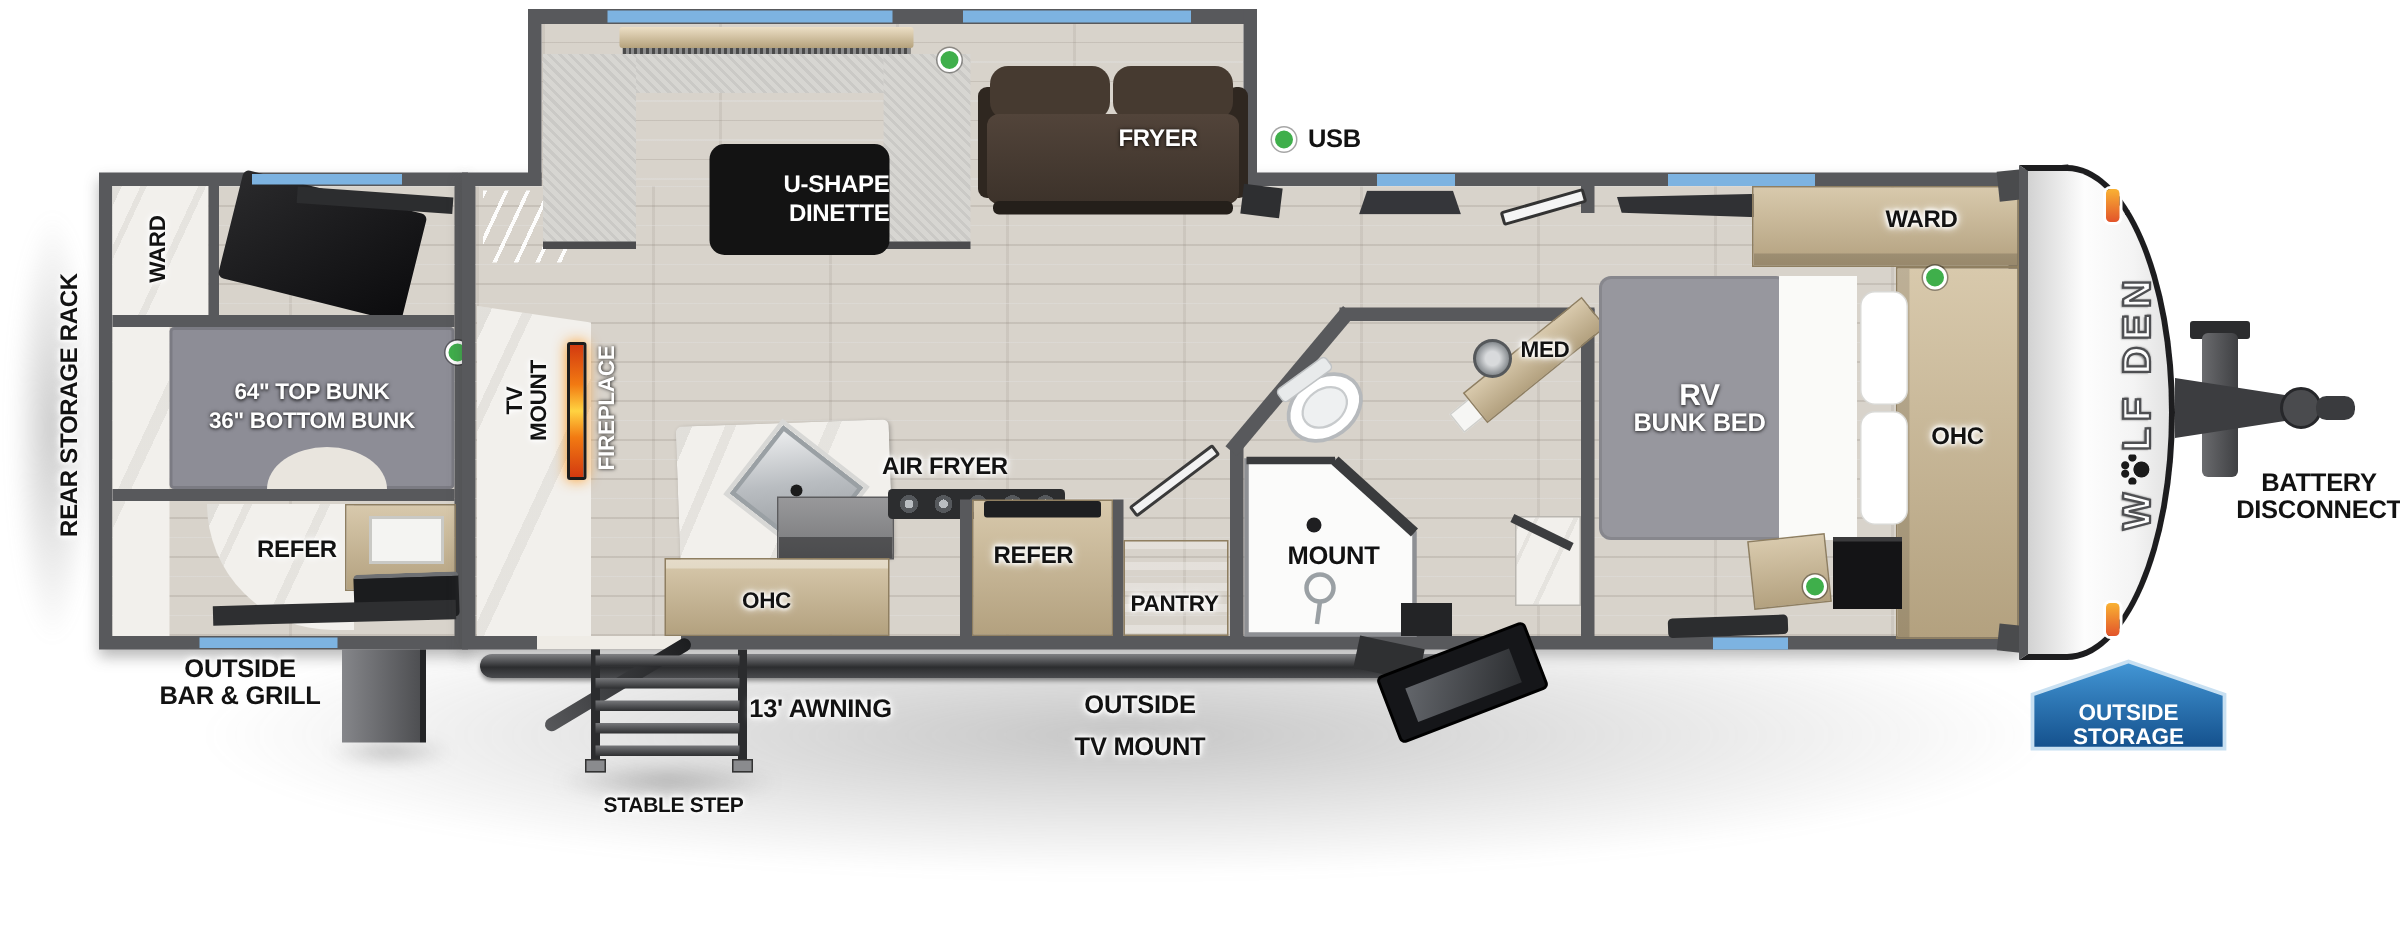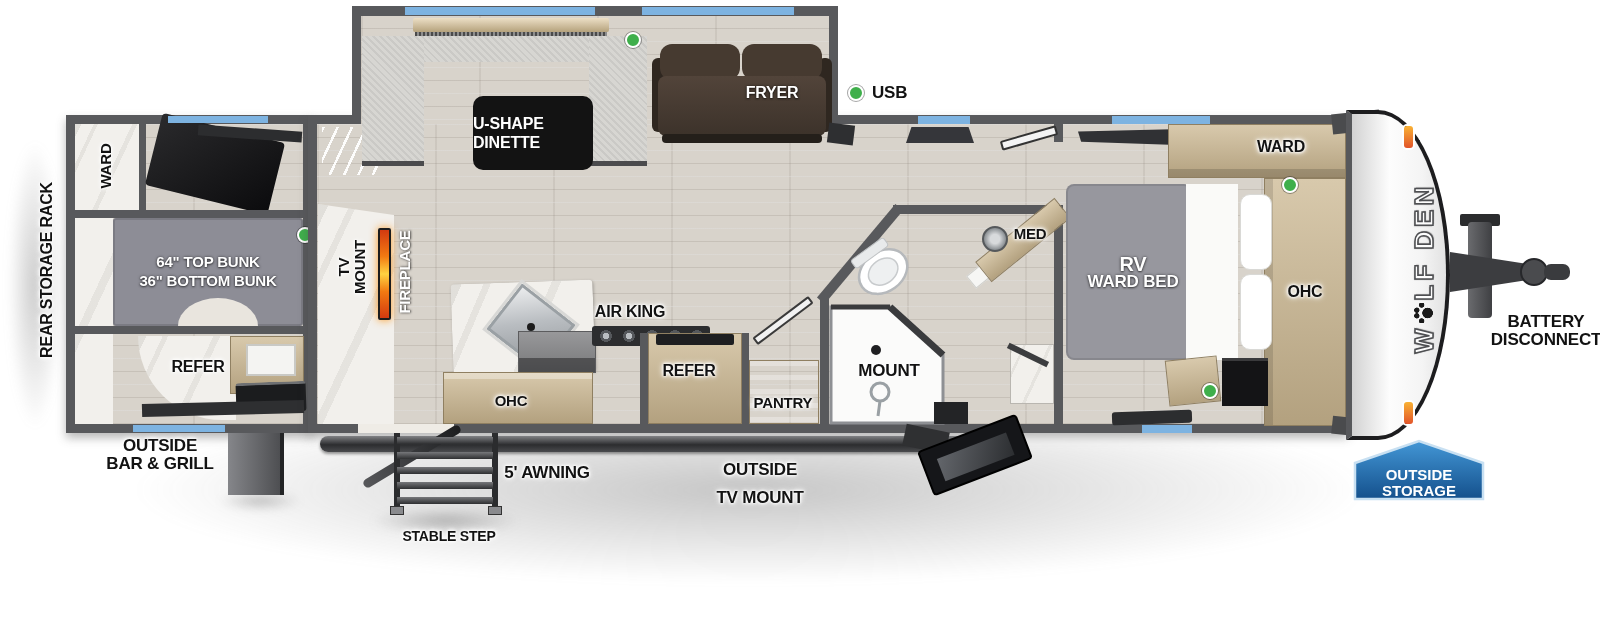--- a/index.html
+++ b/index.html
@@ -80,21 +80,21 @@
   <div class="abs wall" style="left:352px;top:6px;width:9px;height:118px"></div>
   <div class="abs wall" style="left:352px;top:6px;width:486px;height:10px"></div>
   <div class="abs wall" style="left:829px;top:6px;width:9px;height:118px"></div>
   <div class="abs win" style="left:405px;top:7px;width:190px;height:8px"></div>
   <div class="abs win" style="left:642px;top:7px;width:152px;height:8px"></div>
   <div class="abs" style="left:413px;top:18px;width:196px;height:14px;background:linear-gradient(180deg,#ecdfc6,#b5a27c);border-radius:2px"></div>
   <div class="abs" style="left:415px;top:32px;width:192px;height:12px;background:repeating-linear-gradient(90deg,#4a4a4a 0 2px,#8d8d8d 2px 4px)"></div>
   <div class="abs cushion" style="left:362px;top:36px;width:62px;height:130px;border-bottom:5px solid #4b4b4d"></div>
   <div class="abs cushion" style="left:424px;top:36px;width:220px;height:26px"></div>
   <div class="abs cushion" style="left:589px;top:36px;width:58px;height:130px;border-bottom:5px solid #4b4b4d"></div>
-  <div class="abs" style="left:473px;top:96px;width:120px;height:74px;background:#131313;border-radius:10px;display:flex;flex-direction:column;align-items:flex-start;justify-content:center">
+  <div class="abs" style="left:473px;top:96px;width:120px;height:74px;background:#131313;border-radius:10px;display:flex;flex-direction:column;align-items:flex-end;justify-content:center">
     <div class="lblw" style="font-size:16px;line-height:19px;text-shadow:none">U-SHAPE</div>
     <div class="lblw" style="font-size:16px;line-height:19px;text-shadow:none">DINETTE</div>
   </div>
 
   <div class="abs" style="left:652px;top:58px;width:14px;height:74px;background:#2f2720;border-radius:6px"></div>
   <div class="abs" style="left:818px;top:58px;width:14px;height:74px;background:#2f2720;border-radius:6px"></div>
   <div class="abs" style="left:660px;top:44px;width:80px;height:36px;background:#463a30;border-radius:12px"></div>
   <div class="abs" style="left:742px;top:44px;width:80px;height:36px;background:#463a30;border-radius:12px"></div>
   <div class="abs" style="left:658px;top:76px;width:168px;height:60px;background:linear-gradient(180deg,#52443a,#3c322a);border-radius:8px"></div>
   <div class="abs" style="left:662px;top:134px;width:160px;height:9px;background:#241f1a;border-radius:4px"></div>
@@ -115,21 +115,21 @@
   <div class="abs marble" style="left:452px;top:282px;width:142px;height:92px;transform:rotate(-2deg);border-radius:4px;box-shadow:1px 1px 3px rgba(0,0,0,.25)"></div>
   <div class="abs" style="left:494px;top:295px;width:74px;height:64px;transform:rotate(38deg);background:linear-gradient(135deg,#f0f1f2 0%,#b9bdc1 45%,#8e9296 100%);border:3px solid #d8d8d6;box-shadow:inset 0 0 0 3px #9aa0a4"></div>
   <div class="abs" style="left:527px;top:323px;width:8px;height:8px;background:#1c1c1c;border-radius:50%"></div>
   <div class="abs" style="left:518px;top:331px;width:78px;height:42px;background:linear-gradient(180deg,#98989a,#77787a);border:1px solid #5c5c5e;box-shadow:inset 0 -14px 0 rgba(40,40,42,.55)"></div>
   <div class="abs" style="left:592px;top:326px;width:118px;height:20px;background-color:#2c2d2f;border-radius:3px;background-image:
       radial-gradient(circle at 14px 10px,#b9bdc1 0 3px,#55585c 3px 6px,transparent 6px),
       radial-gradient(circle at 37px 10px,#b9bdc1 0 3px,#55585c 3px 6px,transparent 6px),
       radial-gradient(circle at 60px 10px,#b9bdc1 0 3px,#55585c 3px 6px,transparent 6px),
       radial-gradient(circle at 83px 10px,#b9bdc1 0 3px,#55585c 3px 6px,transparent 6px),
       radial-gradient(circle at 105px 10px,#b9bdc1 0 3px,#55585c 3px 6px,transparent 6px)"></div>
-  <div class="abs lbl" style="left:560px;top:303px;width:140px">AIR KING</div>
+  <div class="abs lbl" style="left:560px;top:303px;width:140px">AIR FRYER</div>
   <div class="abs tan" style="left:443px;top:372px;width:150px;height:52px;box-shadow:inset 0 6px 0 rgba(255,255,255,.35)"></div>
   <div class="abs lbl" style="left:471px;top:392px;width:80px;font-size:15px">OHC</div>
   <div class="abs wall" style="left:640px;top:333px;width:8px;height:91px"></div>
   <div class="abs tan" style="left:648px;top:333px;width:94px;height:91px"></div>
   <div class="abs" style="left:656px;top:334px;width:78px;height:11px;background:#1e1f21;border-radius:2px"></div>
   <div class="abs lbl" style="left:644px;top:362px;width:90px">REFER</div>
   <div class="abs wall" style="left:742px;top:333px;width:7px;height:91px"></div>
   <div class="abs tan" style="left:749px;top:360px;width:70px;height:64px;background-image:repeating-linear-gradient(180deg,rgba(255,255,255,.3) 0 5px,transparent 5px 14px)"></div>
   <div class="abs lbl" style="left:733px;top:394px;width:100px;font-size:15px">PANTRY</div>
   <div class="abs" style="left:748px;top:316px;width:70px;height:9px;transform:rotate(-37deg);background:#f2f2f2;border:2px solid #3a3a3a;border-radius:2px"></div>
@@ -174,21 +174,21 @@
   <div class="abs" style="left:1078px;top:129px;width:104px;height:16px;background:#303134;clip-path:polygon(0 15%,100% 0,95% 100%,3% 80%)"></div>
   <div class="abs tan" style="left:1168px;top:124px;width:178px;height:54px;box-shadow:inset 0 -8px 0 rgba(0,0,0,.15)"></div>
   <div class="abs lbl" style="left:1231px;top:138px;width:100px">WARD</div>
   <div class="abs tan" style="left:1264px;top:178px;width:82px;height:248px;box-shadow:inset 8px 0 0 rgba(0,0,0,.12)"></div>
   <div class="abs lbl" style="left:1265px;top:283px;width:80px">OHC</div>
   <div class="abs" style="left:1066px;top:184px;width:126px;height:176px;background:#97979e;border-radius:8px;box-shadow:inset 0 0 0 2px rgba(0,0,0,.1)"></div>
   <div class="abs" style="left:1186px;top:184px;width:52px;height:176px;background:#fafaf8"></div>
   <div class="abs" style="left:1240px;top:194px;width:32px;height:76px;background:#ffffff;border:1px solid #d9d9d6;border-radius:10px"></div>
   <div class="abs" style="left:1240px;top:274px;width:32px;height:76px;background:#ffffff;border:1px solid #d9d9d6;border-radius:10px"></div>
   <div class="abs lblw" style="left:1073px;top:255px;width:120px;font-size:20px">RV</div>
-  <div class="abs lblw" style="left:1073px;top:273px;width:120px;font-size:17px">WARD BED</div>
+  <div class="abs lblw" style="left:1073px;top:273px;width:120px;font-size:17px">BUNK BED</div>
   <div class="abs dot" style="left:1282px;top:177px"></div>
   <div class="abs tan" style="left:1167px;top:358px;width:52px;height:46px;transform:rotate(-6deg)"></div>
   <div class="abs dot" style="left:1202px;top:383px"></div>
   <div class="abs" style="left:1222px;top:358px;width:46px;height:48px;background:#141416;border-top:3px solid #3a3a3c"></div>
   <div class="abs" style="left:1112px;top:411px;width:80px;height:13px;transform:rotate(-2deg);background:#2c2d2f;border-radius:3px"></div>
   <div class="abs win" style="left:1112px;top:116px;width:98px;height:8px"></div>
   <div class="abs win" style="left:1142px;top:425px;width:50px;height:8px"></div>
 
   <div class="abs" style="left:358px;top:424px;width:96px;height:9px;background:#efece6"></div>
   <div class="abs" style="left:320px;top:436px;width:648px;height:16px;border-radius:8px;background:linear-gradient(180deg,#808184 0%,#2c2d2f 55%,#4a4b4e 100%);box-shadow:0 2px 3px rgba(0,0,0,.4)"></div>
@@ -196,21 +196,21 @@
   <div class="abs" style="left:394px;top:433px;width:6px;height:76px;background:#2b2c2e"></div>
   <div class="abs" style="left:492px;top:433px;width:6px;height:76px;background:#2b2c2e"></div>
   <div class="abs" style="left:397px;top:437px;width:96px;height:7px;background:linear-gradient(180deg,#77787b,#2e2f31)"></div>
   <div class="abs" style="left:397px;top:452px;width:96px;height:7px;background:linear-gradient(180deg,#77787b,#2e2f31)"></div>
   <div class="abs" style="left:397px;top:467px;width:96px;height:7px;background:linear-gradient(180deg,#77787b,#2e2f31)"></div>
   <div class="abs" style="left:397px;top:482px;width:96px;height:7px;background:linear-gradient(180deg,#77787b,#2e2f31)"></div>
   <div class="abs" style="left:397px;top:497px;width:96px;height:7px;background:linear-gradient(180deg,#77787b,#2e2f31)"></div>
   <div class="abs" style="left:390px;top:506px;width:14px;height:9px;background:#8a8b8e;border:1px solid #333"></div>
   <div class="abs" style="left:488px;top:506px;width:14px;height:9px;background:#8a8b8e;border:1px solid #333"></div>
   <div class="abs lbl" style="left:369px;top:527px;width:160px;font-size:14px">STABLE STEP</div>
-  <div class="abs lbl" style="left:477px;top:464px;width:140px;font-size:17px">5' AWNING</div>
+  <div class="abs lbl" style="left:477px;top:464px;width:140px;font-size:17px">13' AWNING</div>
 
   <div class="abs" style="left:904px;top:428px;width:44px;height:22px;transform:rotate(12deg);background:#2f3032"></div>
   <div class="abs" style="left:922px;top:431px;width:106px;height:48px;transform:rotate(-21deg);background:#151619;border:2px solid #000;border-radius:4px">
     <div style="position:absolute;left:14px;top:12px;width:74px;height:24px;background:linear-gradient(120deg,#63666b,#2c2e31)"></div>
   </div>
   <div class="abs lbl" style="left:690px;top:461px;width:140px;font-size:17px">OUTSIDE</div>
   <div class="abs lbl" style="left:690px;top:489px;width:140px;font-size:17px">TV MOUNT</div>
 
   <div class="abs" style="left:1332px;top:112px;width:48px;height:20px;transform:rotate(-6deg);background:#4a4b4d"></div>
   <div class="abs" style="left:1332px;top:418px;width:46px;height:18px;transform:rotate(6deg);background:#4a4b4d"></div>

